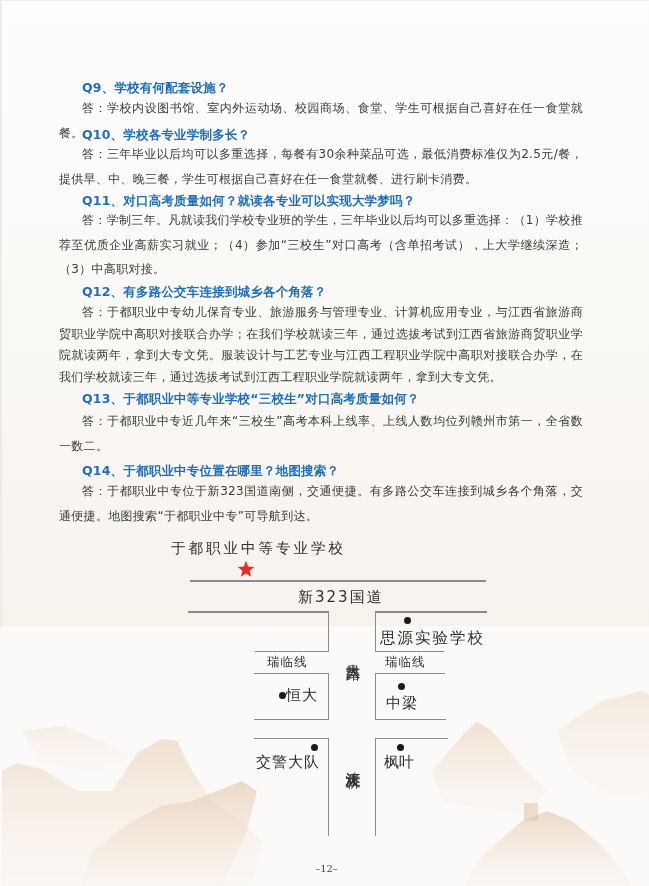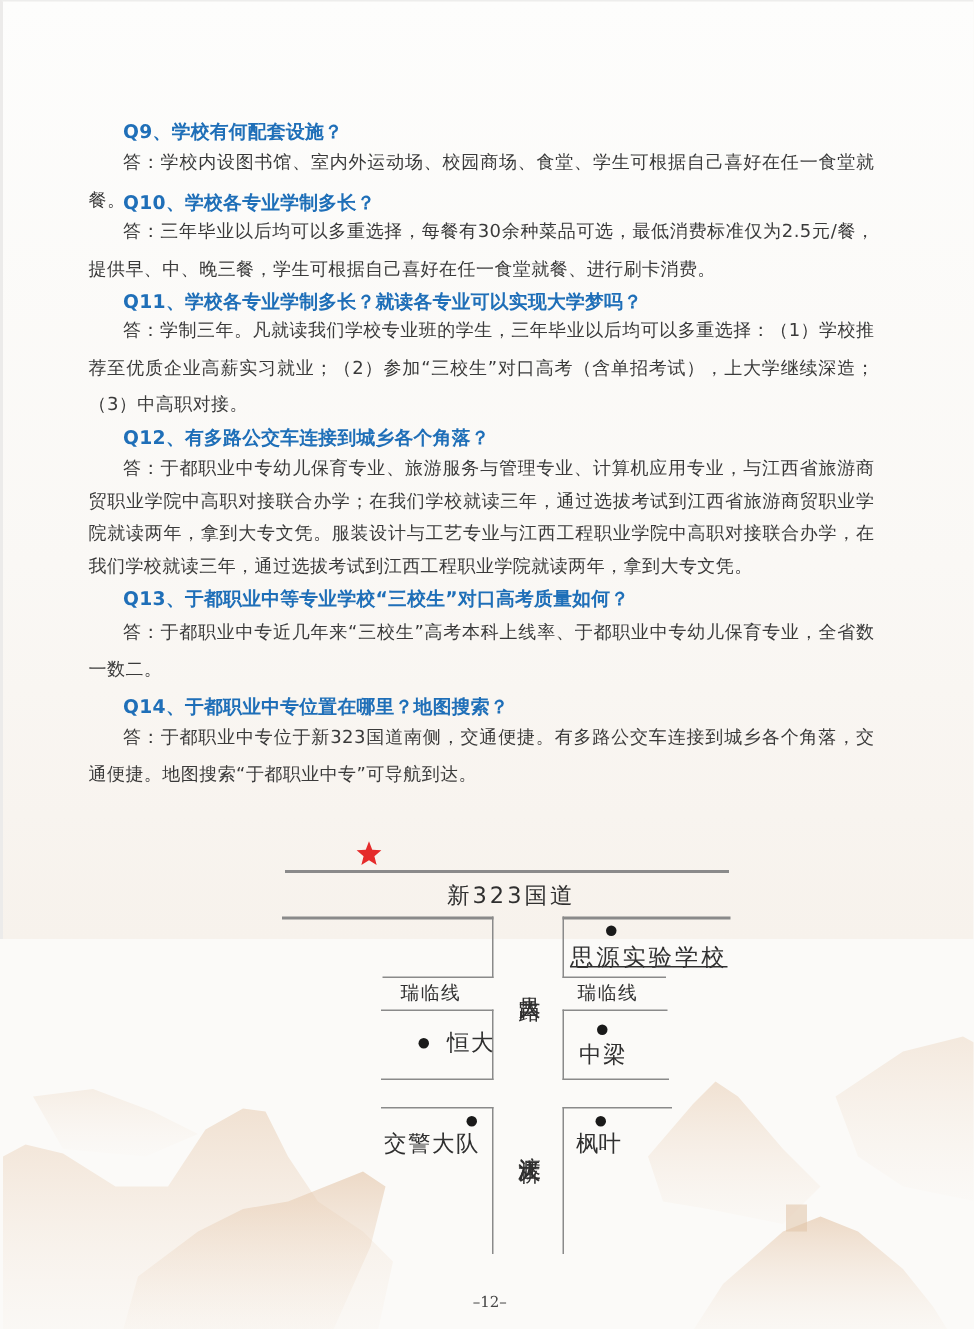--- a/index.html
+++ b/index.html
@@ -128,62 +128,63 @@
     <path d="M555,90 L600,60 L640,50 L649,55 L649,160 L600,150 L570,130 Z" fill="url(#mg1)" opacity="0.7"></path>
   </svg>
 
   <div class="content">
     <div class="q" style="top:79px">Q9、学校有何配套设施？</div>
     <div class="a" style="top:95px">答：学校内设图书馆、室内外运动场、校园商场、食堂、学生可根据自己喜好在任一食堂就餐。</div>
 
     <div class="q" style="top:126px">Q10、学校各专业学制多长？</div>
     <div class="a" style="top:141px">答：三年毕业以后均可以多重选择，每餐有30余种菜品可选，最低消费标准仅为2.5元/餐，提供早、中、晚三餐，学生可根据自己喜好在任一食堂就餐、进行刷卡消费。</div>
 
-    <div class="q" style="top:192px">Q11、学校各专业学制多长？就读各专业可以实现大学梦吗？</div>
-    <div class="a" style="top:207px">答：学制三年。凡就读我们学校专业班的学生，三年毕业以后均可以多重选择：（1）学校推荐至优质企业高薪实习就业；（2）参加“三校生”对口高考（含单招考试），上大学继续深造；（3）中高职对接。</div>
+    <div class="q" style="top:192px">Q11、对口高考质量如何？就读各专业可以实现大学梦吗？</div>
+    <div class="a" style="top:207px">答：学制三年。凡就读我们学校专业班的学生，三年毕业以后均可以多重选择：（1）学校推荐至优质企业高薪实习就业；（4）参加“三校生”对口高考（含单招考试），上大学继续深造；（3）中高职对接。</div>
 
     <div class="q" style="top:283px">Q12、有多路公交车连接到城乡各个角落？</div>
     <div class="a tight" style="top:301px">答：于都职业中专幼儿保育专业、旅游服务与管理专业、计算机应用专业，与江西省旅游商贸职业学院中高职对接联合办学；在我们学校就读三年，通过选拔考试到江西省旅游商贸职业学院就读两年，拿到大专文凭。服装设计与工艺专业与江西工程职业学院中高职对接联合办学，在我们学校就读三年，通过选拔考试到江西工程职业学院就读两年，拿到大专文凭。</div>
 
     <div class="q" style="top:390px">Q13、于都职业中等专业学校“三校生”对口高考质量如何？</div>
-    <div class="a" style="top:408px">答：于都职业中专近几年来“三校生”高考本科上线率、于都职业中专幼儿保育专业，全省数一数二。</div>
+    <div class="a" style="top:408px">答：于都职业中专近几年来“三校生”高考本科上线率、上线人数均位列赣州市第一，全省数一数二。</div>
 
     <div class="q" style="top:462px">Q14、于都职业中专位置在哪里？地图搜索？</div>
     <div class="a" style="top:478px">答：于都职业中专位于新323国道南侧，交通便捷。有多路公交车连接到城乡各个角落，交通便捷。地图搜索“于都职业中专”可导航到达。</div>
   </div>
 
   <div class="map">
+    <div class="map-label" style="left:169px; top:538px; font-size:14.5px; letter-spacing:3px;">于都职业中等专业学校</div>
 
     <svg class="star" style="left:235px; top:559px;" viewBox="0 0 24 24">
       <polygon points="12,1 14.9,8.6 23,9.2 16.8,14.4 18.8,22.3 12,17.9 5.2,22.3 7.2,14.4 1,9.2 9.1,8.6" fill="#e52b2b"></polygon>
     </svg>
 
     <div class="map-line" style="left:188px; top:579px; width:296px; height:1.5px;"></div>
     <div class="map-label" style="left:296px; top:587px;">新323国道</div>
 
     <div class="map-line" style="left:186px; top:610px; width:141px; height:1.5px;"></div>
     <div class="map-line" style="left:325.5px; top:610px; width:1.5px; height:41px;"></div>
     <div class="map-line" style="left:253px; top:649.5px; width:74px; height:1.5px;"></div>
 
     <div class="map-line" style="left:372.5px; top:610px; width:112px; height:1.5px;"></div>
     <div class="map-line" style="left:372.5px; top:610px; width:1.5px; height:41px;"></div>
     <div class="map-line" style="left:372.5px; top:649.5px; width:69px; height:1.5px;"></div>
     <div class="dot" style="left:402px; top:616px;"></div>
-    <div class="map-label" style="left:378px; top:627px; font-size:15.5px;text-decoration:underline;">思源实验学校</div>
+    <div class="map-label" style="left:378px; top:627px; font-size:15.5px;">思源实验学校</div>
 
     <div class="map-label small" style="left:265px; top:653px;">瑞临线</div>
     <div class="map-label small" style="left:383px; top:653px;">瑞临线</div>
 
     <div class="map-label vertical" style="left:341px; top:651px;">大昌路</div>
 
     <div class="map-line" style="left:252px; top:671.5px; width:75px; height:1.5px;"></div>
     <div class="map-line" style="left:325.5px; top:671.5px; width:1.5px; height:47px;"></div>
     <div class="map-line" style="left:252px; top:717.5px; width:75px; height:1.5px;"></div>
     <div class="dot" style="left:277px; top:691px;"></div>
-    <div class="map-label" style="left:296px; top:685px; letter-spacing:1px;">恒大</div>
+    <div class="map-label" style="left:284px; top:685px; letter-spacing:1px;">恒大</div>
 
     <div class="map-line" style="left:372.5px; top:671.5px; width:70px; height:1.5px;"></div>
     <div class="map-line" style="left:372.5px; top:671.5px; width:1.5px; height:47px;"></div>
     <div class="map-line" style="left:372.5px; top:717.5px; width:71px; height:1.5px;"></div>
     <div class="dot" style="left:396px; top:682px;"></div>
     <div class="map-label" style="left:384px; top:693px; letter-spacing:1px;">中梁</div>
 
     <div class="map-line" style="left:252px; top:736.5px; width:75px; height:1.5px;"></div>
     <div class="map-line" style="left:325.5px; top:736.5px; width:1.5px; height:98px;"></div>
     <div class="dot" style="left:309px; top:743px;"></div>

